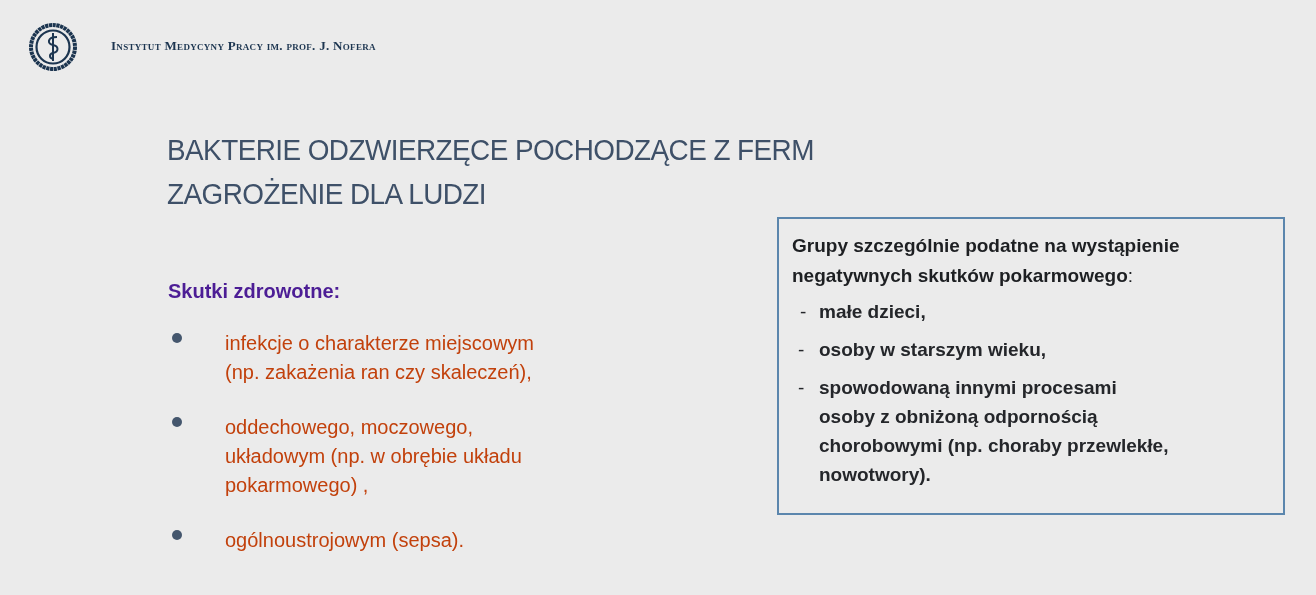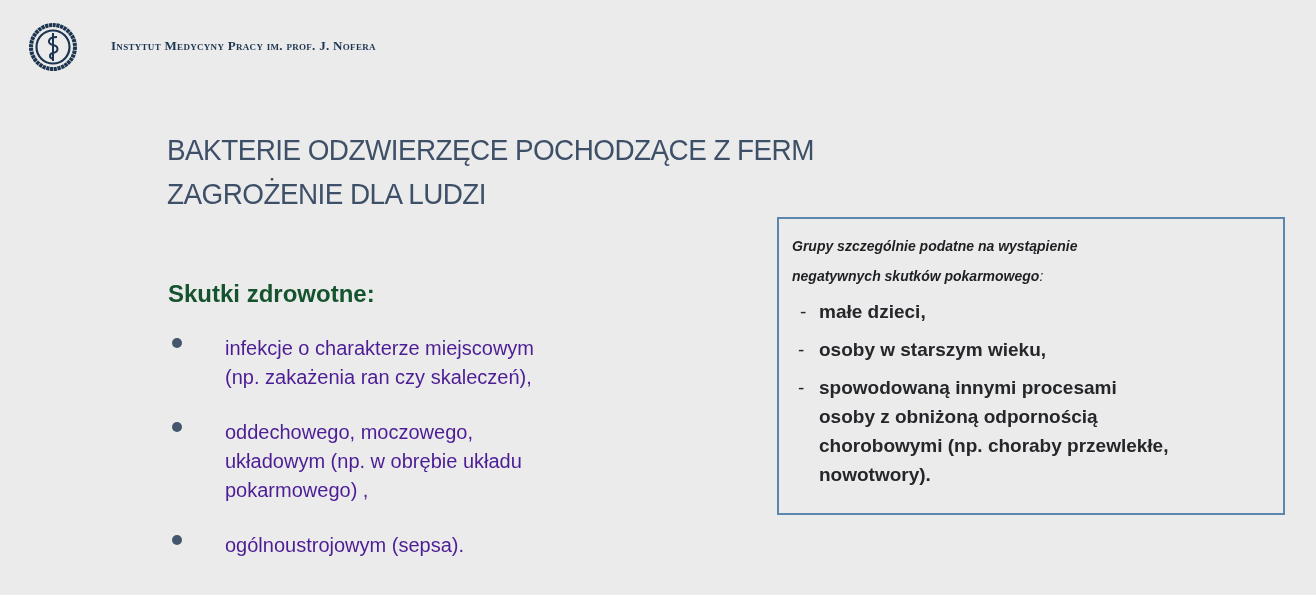--- a/index.html
+++ b/index.html
@@ -52,35 +52,35 @@
     .title span { display: block; }
     .effects {
       position: absolute;
       left: 168px;
       top: 280px;
       width: 480px;
       color: #2b3a4b;
     }
     .effects-heading {
       font-weight: bold;
-      font-size: 24px;
-      color: #14532d;
+      font-size: 20px;
+      color: #4c1d95;
       margin: 0 0 26px 0;
     }
     .effects ul {
       list-style: none;
       margin: 0;
       padding: 0;
     }
     .effects li {
       position: relative;
       padding-left: 57px;
       font-size: 20px;
       line-height: 29px;
-      color: #4c1d95;
+      color: #c2410c;
       margin-bottom: 26px;
     }
     .effects li .bullet {
       position: absolute;
       left: 4px;
       top: 4px;
       width: 10px;
       height: 10px;
       border-radius: 50%;
       background: #44566d;
@@ -92,25 +92,24 @@
       top: 217px;
       width: 508px;
       height: 298px;
       border: 2px solid #5b86ad;
       box-sizing: border-box;
       padding: 12px 10px 0 13px;
       background: #ebebeb;
     }
     .groups-heading {
       font-weight: bold;
-      font-size: 14px;
+      font-size: 19px;
       line-height: 30px;
       color: #1d1f22;
       margin-bottom: 6px;
-      font-style: italic;
     }
     .groups-heading .line { display: block; }
     .groups-heading .colon { font-weight: normal; }
     .groups-list {
       list-style: none;
       margin: 0;
       padding: 0;
     }
     .groups-list li {
       position: relative;

